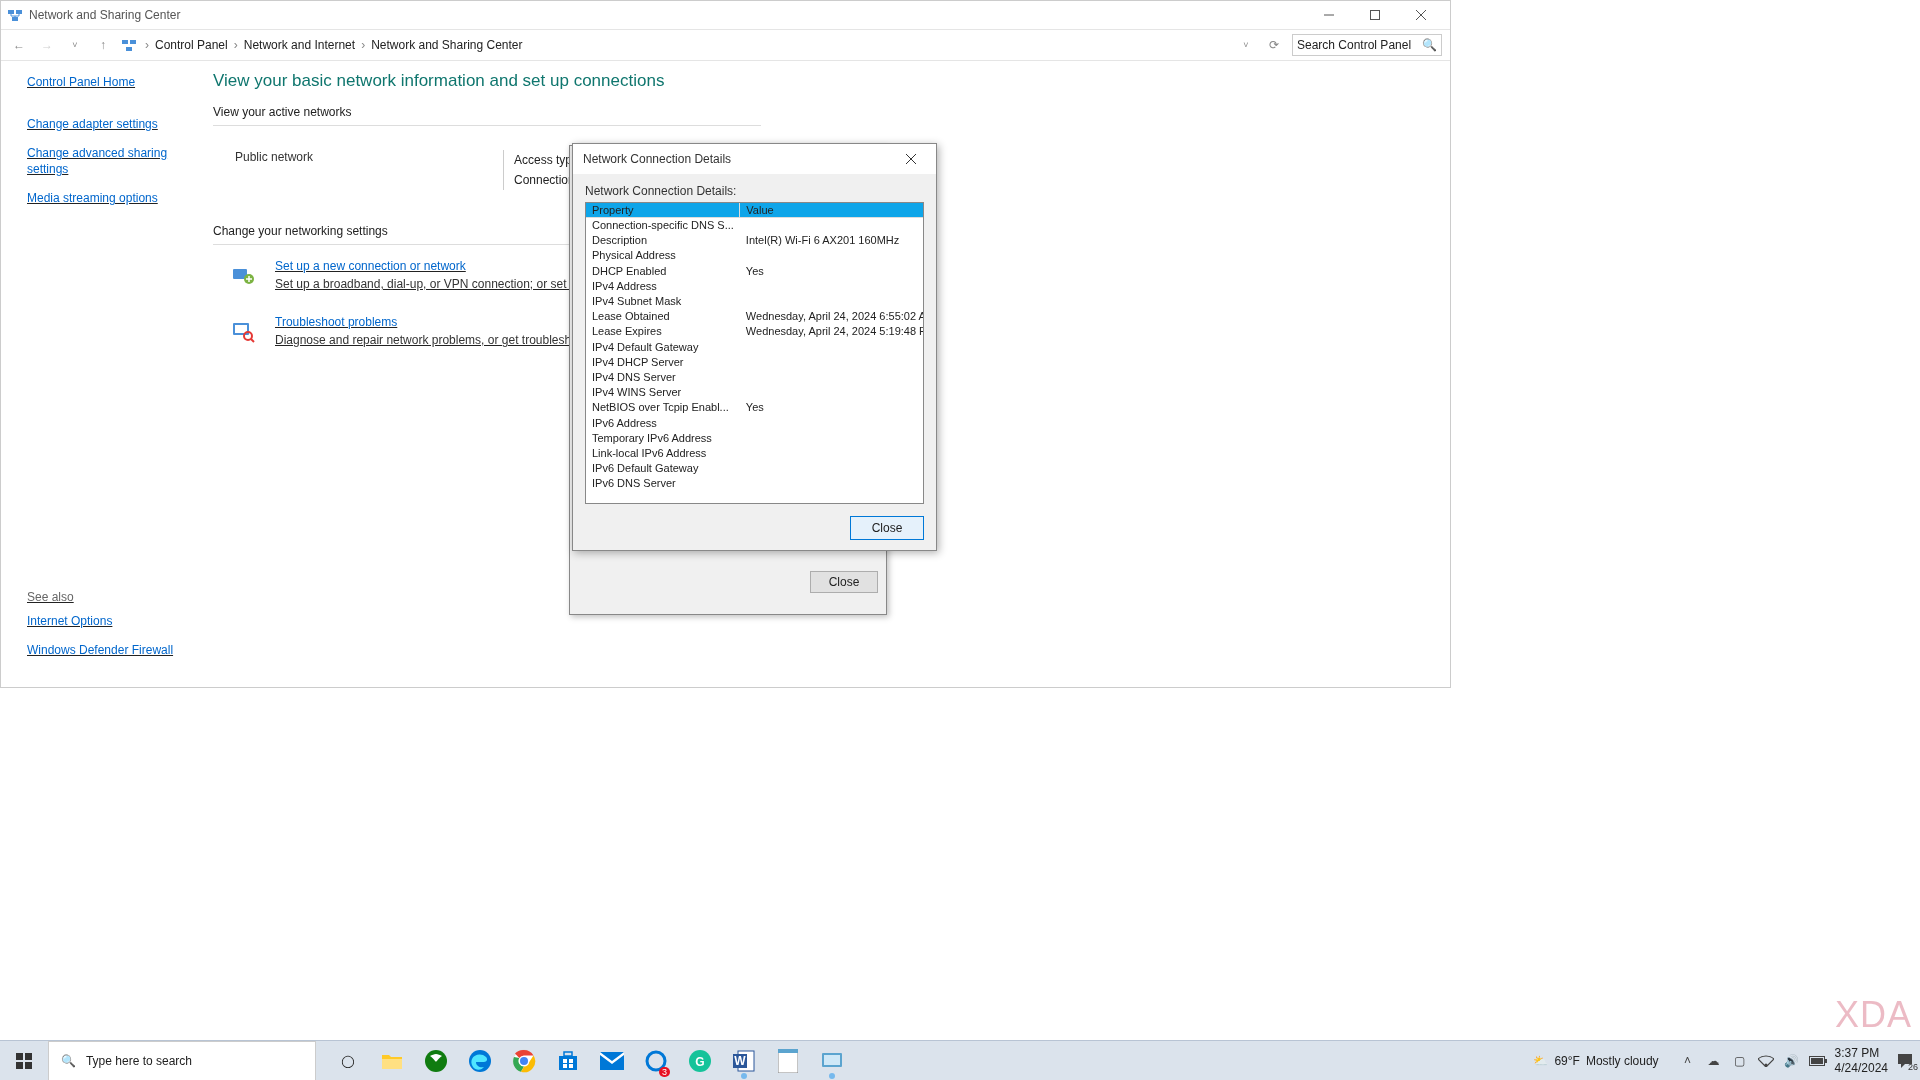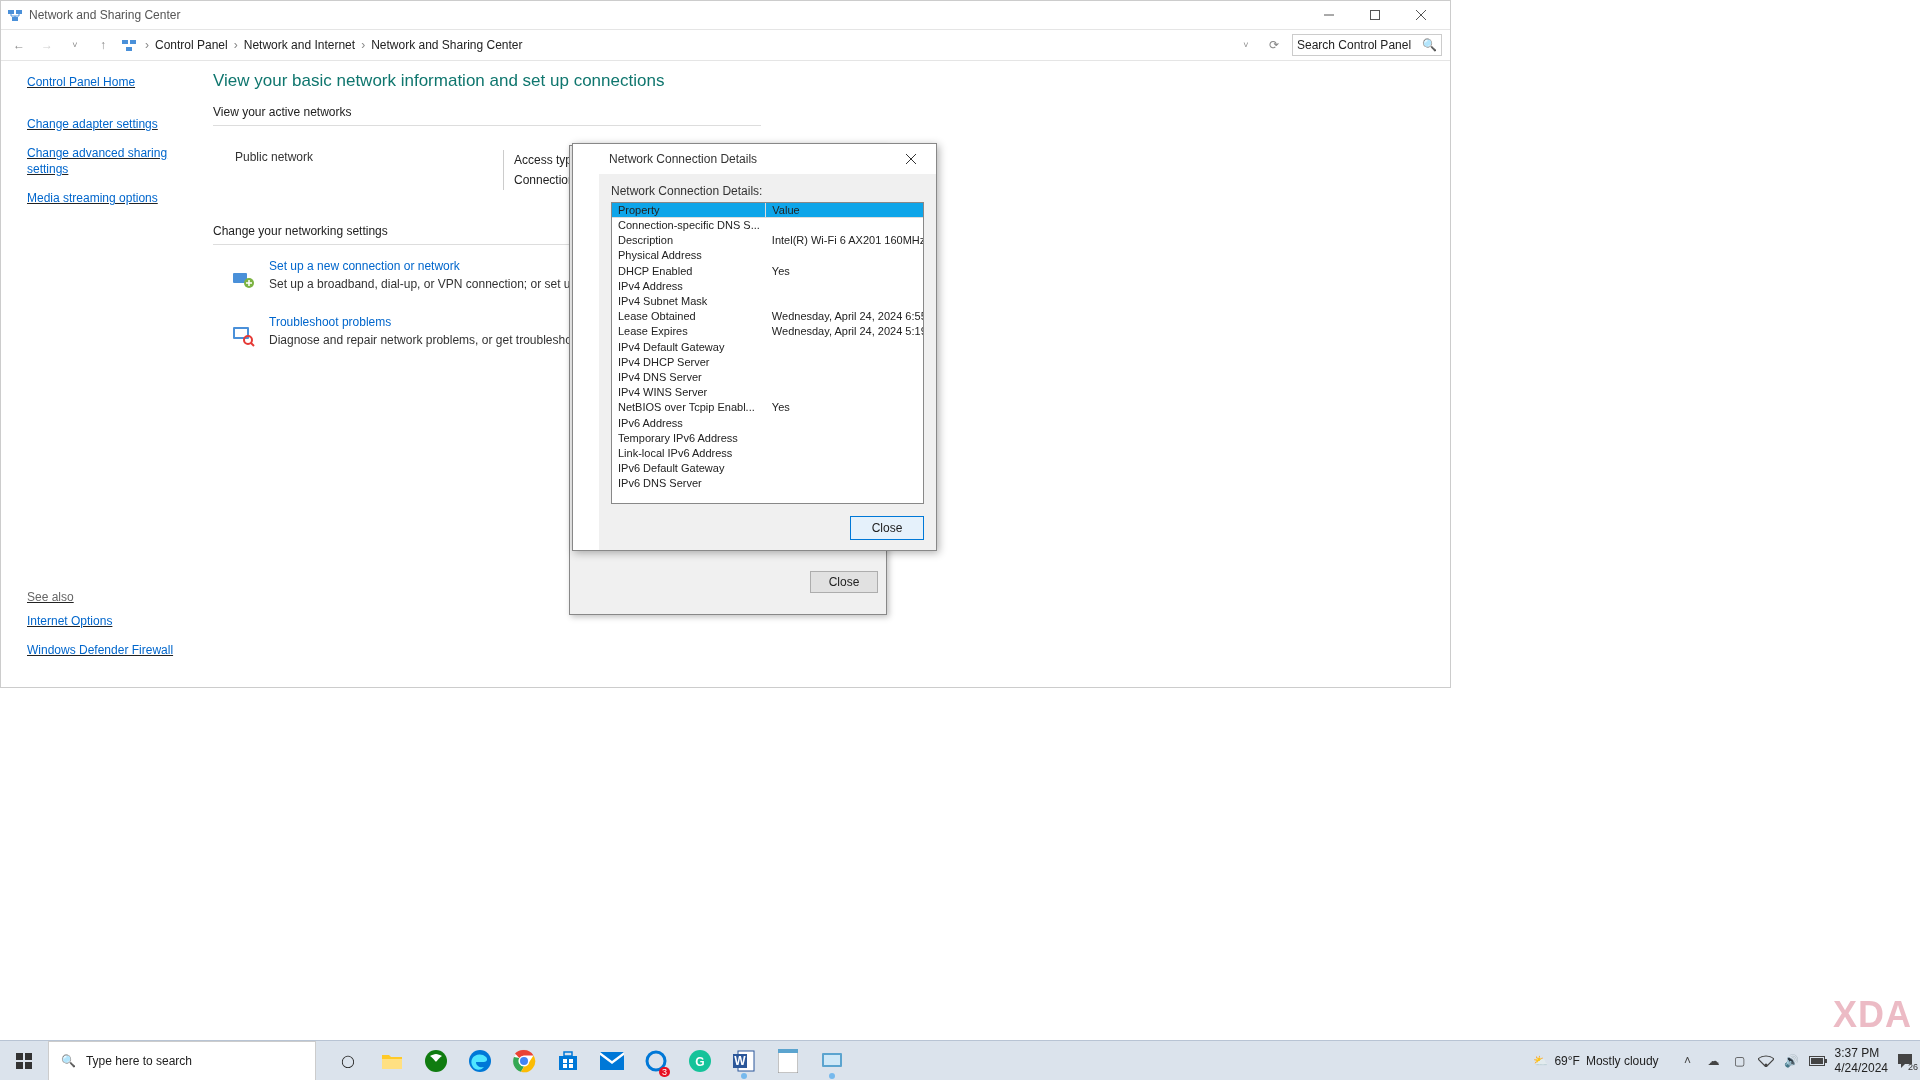--- a/index.html
+++ b/index.html
@@ -25,33 +25,33 @@
 .main{flex:1;padding:10px 0 0 12px;}
 h1{font-size:17px;font-weight:400;color:#0f766e;margin-bottom:14px;}
 .subhead{color:#222;margin-bottom:6px;}
 .hr{height:1px;background:#ddd;width:548px;margin-bottom:10px;}
 .netrow{display:flex;margin-top:24px;}
 .netrow .lbl{width:290px;padding-left:22px;color:#333;}
 .netrow .info{border-left:1px solid #ccc;padding-left:10px;}
 .netrow .info .line{display:flex;height:20px;align-items:center;}
 .netrow .info .k{width:86px;}
 .section{margin-top:34px;}
-.task{display:flex;gap:14px;margin:14px 0 0 18px;align-items:flex-end;}
+.task{display:flex;gap:20px;margin:14px 0 0 18px;align-items:center;text-decoration:underline;}
 .task .ticon{width:24px;height:24px;flex-shrink:0;}
 .task .tlink{color:#0066cc;cursor:pointer;}
 .task .tdesc{color:#333;margin-top:4px;}
 
 .dlg-status{position:absolute;left:569px;top:145px;width:318px;height:470px;background:#f0f0f0;border:1px solid #888;box-shadow:2px 2px 6px rgba(0,0,0,.25);}
 .dlg-status .footer{position:absolute;bottom:0;left:0;right:0;height:64px;display:flex;align-items:center;justify-content:flex-end;padding:0 8px;background:#f0f0f0;}
 .btn{min-width:68px;height:22px;border:1px solid #adadad;background:#e1e1e1;display:flex;align-items:center;justify-content:center;cursor:pointer;padding:0 8px;}
 .btnrow{position:absolute;bottom:50px;left:18px;display:flex;gap:10px;}
 .btnrow .btn{font-size:11px;}
 .shield{width:12px;height:12px;margin-right:3px;}
 
-.dlg-details{position:absolute;left:572px;top:143px;width:365px;height:408px;background:#fff;border:1px solid #888;box-shadow:2px 2px 8px rgba(0,0,0,.3);padding-left:26px;}
+.dlg-details{position:absolute;left:572px;top:143px;width:365px;height:408px;background:#fff;border:1px solid #888;box-shadow:2px 2px 8px rgba(0,0,0,.3);}
 .dlg-details .dtitlebar{height:30px;display:flex;align-items:center;padding:0 10px;background:#fff;}
 .dlg-details .dtitle{flex:1;color:#333;}
 .dlg-details .xbtn{width:30px;height:30px;display:flex;align-items:center;justify-content:center;cursor:pointer;}
 .dlg-details .dbody{padding:10px 12px;background:#f0f0f0;height:calc(100% - 30px);display:flex;flex-direction:column;}
 .dlg-details .caprow{margin-bottom:4px;color:#333;}
 .dlg-details .grid{flex:1;background:#fff;border:1px solid #888;overflow:hidden;}
 .dlg-details table{width:100%;border-collapse:collapse;}
 .dlg-details th{text-align:left;font-weight:400;background:#0ea5e9;border-bottom:1px solid #ddd;border-right:1px solid #ddd;padding:1px 6px;font-size:11px;}
 .dlg-details td{padding:0 6px;font-size:11px;height:15.2px;white-space:nowrap;overflow:hidden;}
 .dlg-details td:first-child{width:136px;}
@@ -62,21 +62,21 @@
 .start{width:48px;height:40px;display:flex;align-items:center;justify-content:center;}
 .start svg{fill:#333;}
 .search{width:268px;height:40px;background:#fff;border:1px solid #ccc;display:flex;align-items:center;padding:0 12px;color:#666;font-size:15px;}
 .search .sicon{margin-right:10px;}
 .tray{margin-left:auto;display:flex;align-items:center;gap:8px;padding-right:6px;height:40px;}
 .tray .weather{display:flex;align-items:center;gap:6px;color:#333;font-size:13px;margin-right:12px;}
 .tray .clock{text-align:left;font-size:12px;line-height:1.2;color:#333;}
 .tbicon{width:44px;height:40px;display:flex;align-items:center;justify-content:center;position:relative;}
 .tbicon .dot{position:absolute;bottom:2px;width:6px;height:6px;border-radius:50%;background:#76b9ed;}
 .trayicon{width:18px;height:18px;display:flex;align-items:center;justify-content:center;color:#444;}
-.watermark{position:absolute;right:8px;bottom:44px;font-size:36px;font-weight:700;color:rgba(200,60,90,.35);letter-spacing:1px;margin-left:24px;}
+.watermark{position:absolute;right:8px;bottom:44px;font-size:36px;font-weight:400;color:rgba(200,60,90,.35);letter-spacing:1px;margin-left:24px;}
 </style>
 </head>
 <body>
 
 <div class="window">
   <div class="titlebar">
     <svg class="ticon" viewBox="0 0 16 16">
         <rect x="1" y="3" width="6" height="4" fill="#4a90d9"></rect>
         <rect x="9" y="3" width="6" height="4" fill="#4a90d9"></rect>
         <rect x="5" y="10" width="6" height="4" fill="#4a90d9"></rect>

